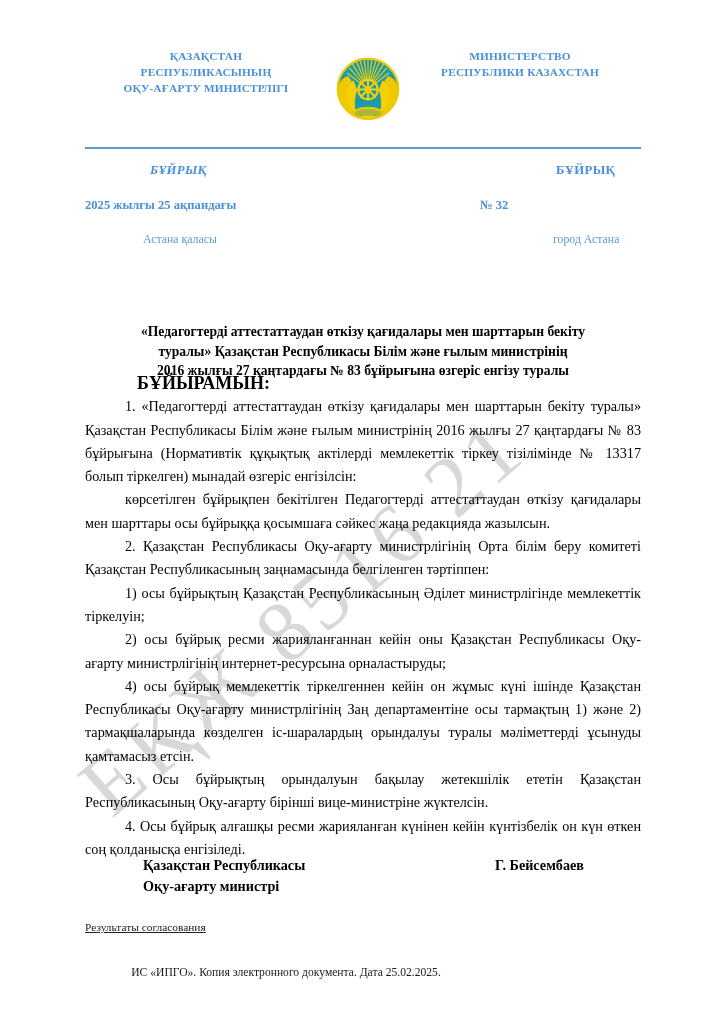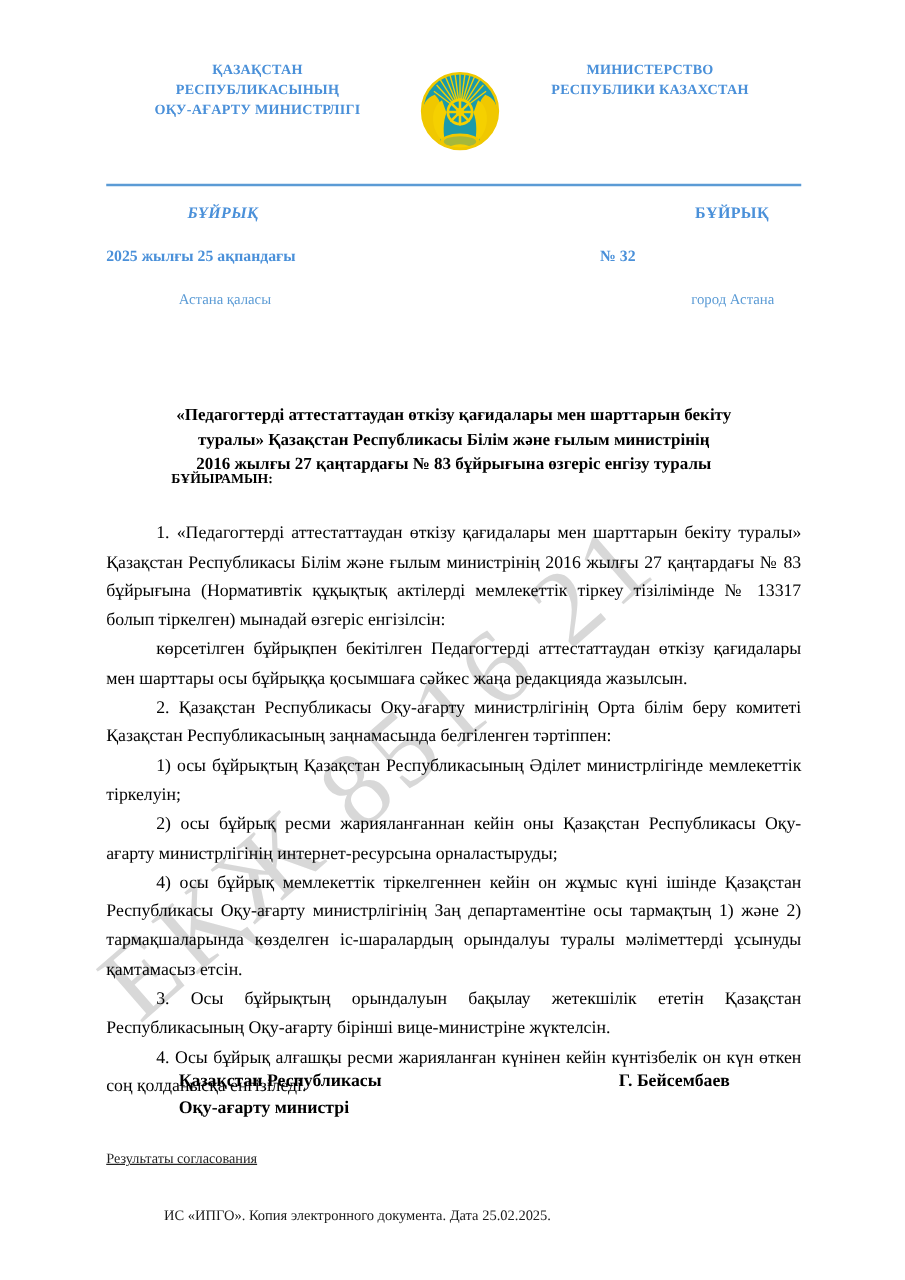--- a/index.html
+++ b/index.html
@@ -160,23 +160,22 @@
     top: 372px;
     width: 556px;
     z-index: 10;
     font-family: "Liberation Serif", "DejaVu Serif", serif;
     font-size: 14.2px;
     line-height: 23.3px;
     color: #000;
   }
   #doc-body .order-verb {
     font-weight: bold;
-    font-size: 11px;
+    font-size: 18px;
     margin-left: 52px;
-    margin-bottom: 20px;
   }
   #doc-body p.para {
     margin: 0;
     text-align: justify;
     text-indent: 40px;
     hyphens: none;
   }
 
   
   #signature {

